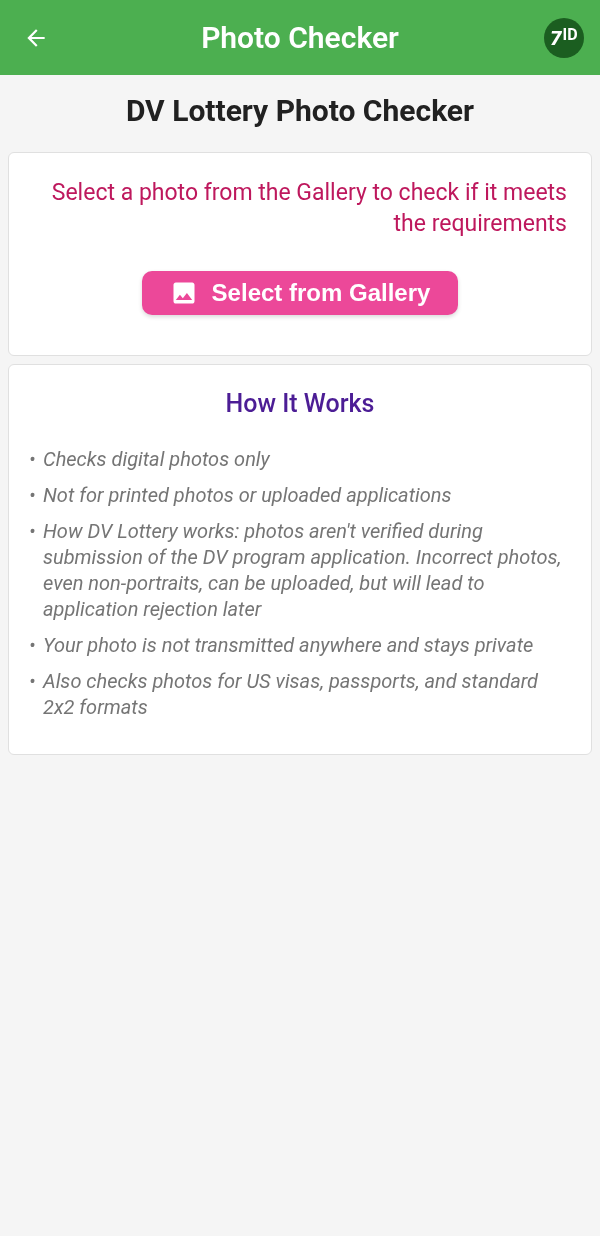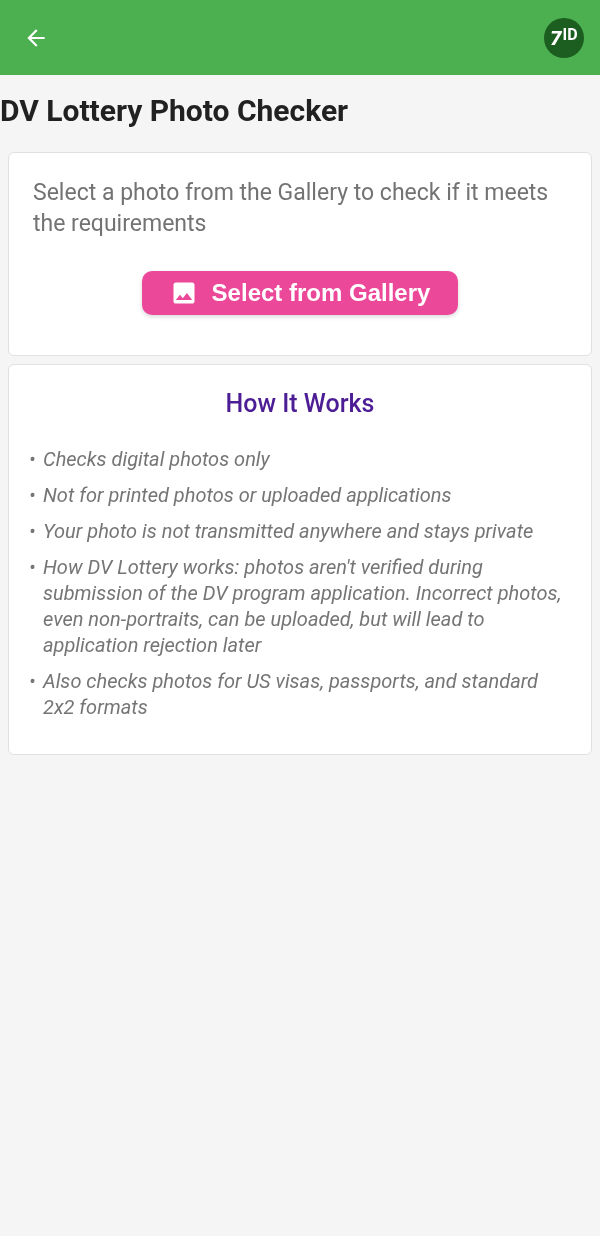--- a/index.html
+++ b/index.html
@@ -62,36 +62,37 @@
       font-weight: 900;
       font-style: italic;
     }
     .logo-id {
       font-size: 16px;
       font-weight: 700;
       margin-left: 1px;
       margin-top: -6px;
     }
     .page-title {
+      text-align: center;
       font-size: 30px;
       font-weight: 700;
       color: #212121;
       padding: 18px 0 16px;
     }
     .card {
       background: white;
       margin: 8px;
       border-radius: 6px;
       border: 1px solid #e0e0e0;
       padding: 24px;
     }
     .instruction-text {
-      text-align: left;
+      text-align: right;
       font-size: 23px;
-      color: #737373;
+      color: #be185d;
       line-height: 1.35;
       margin-bottom: 32px;
     }
     .select-button {
       background: #ec4899;
       color: white;
       border: none;
       border-radius: 10px;
       padding: 8px 28px;
       font-size: 24px;
@@ -139,20 +140,21 @@
   </style>
 </head>
 <body>
 
 <div class="header">
   <div class="back-button">
     <svg class="back-arrow" viewBox="0 0 24 24">
       <path d="M20 11H7.83l5.59-5.59L12 4l-8 8 8 8 1.41-1.41L7.83 13H20v-2z"></path>
     </svg>
   </div>
+  <div class="header-title">Photo Checker</div>
   <div class="logo-badge">
     <span class="logo-seven">7</span>
     <span class="logo-id">ID</span>
   </div>
 </div>
 
 <h1 class="page-title">DV Lottery Photo Checker</h1>
 
 <div class="card">
   <p class="instruction-text">Select a photo from the Gallery to check if it meets the requirements</p>
@@ -162,17 +164,17 @@
     </svg>
     <span>Select from Gallery</span>
   </button>
 </div>
 
 <div class="card info-card">
   <h2 class="section-title">How It Works</h2>
   <ul class="info-list">
     <li>Checks digital photos only</li>
     <li>Not for printed photos or uploaded applications</li>
+    <li>How DV Lottery works: photos aren't verified during submission of the DV program application. Incorrect photos, even non-portraits, can be uploaded, but will lead to application rejection later</li>
     <li>Your photo is not transmitted anywhere and stays private</li>
-    <li>How DV Lottery works: photos aren't verified during submission of the DV program application. Incorrect photos, even non-portraits, can be uploaded, but will lead to application rejection later</li>
     <li>Also checks photos for US visas, passports, and standard 2x2 formats</li>
   </ul>
 </div>
 
 </body></html>

